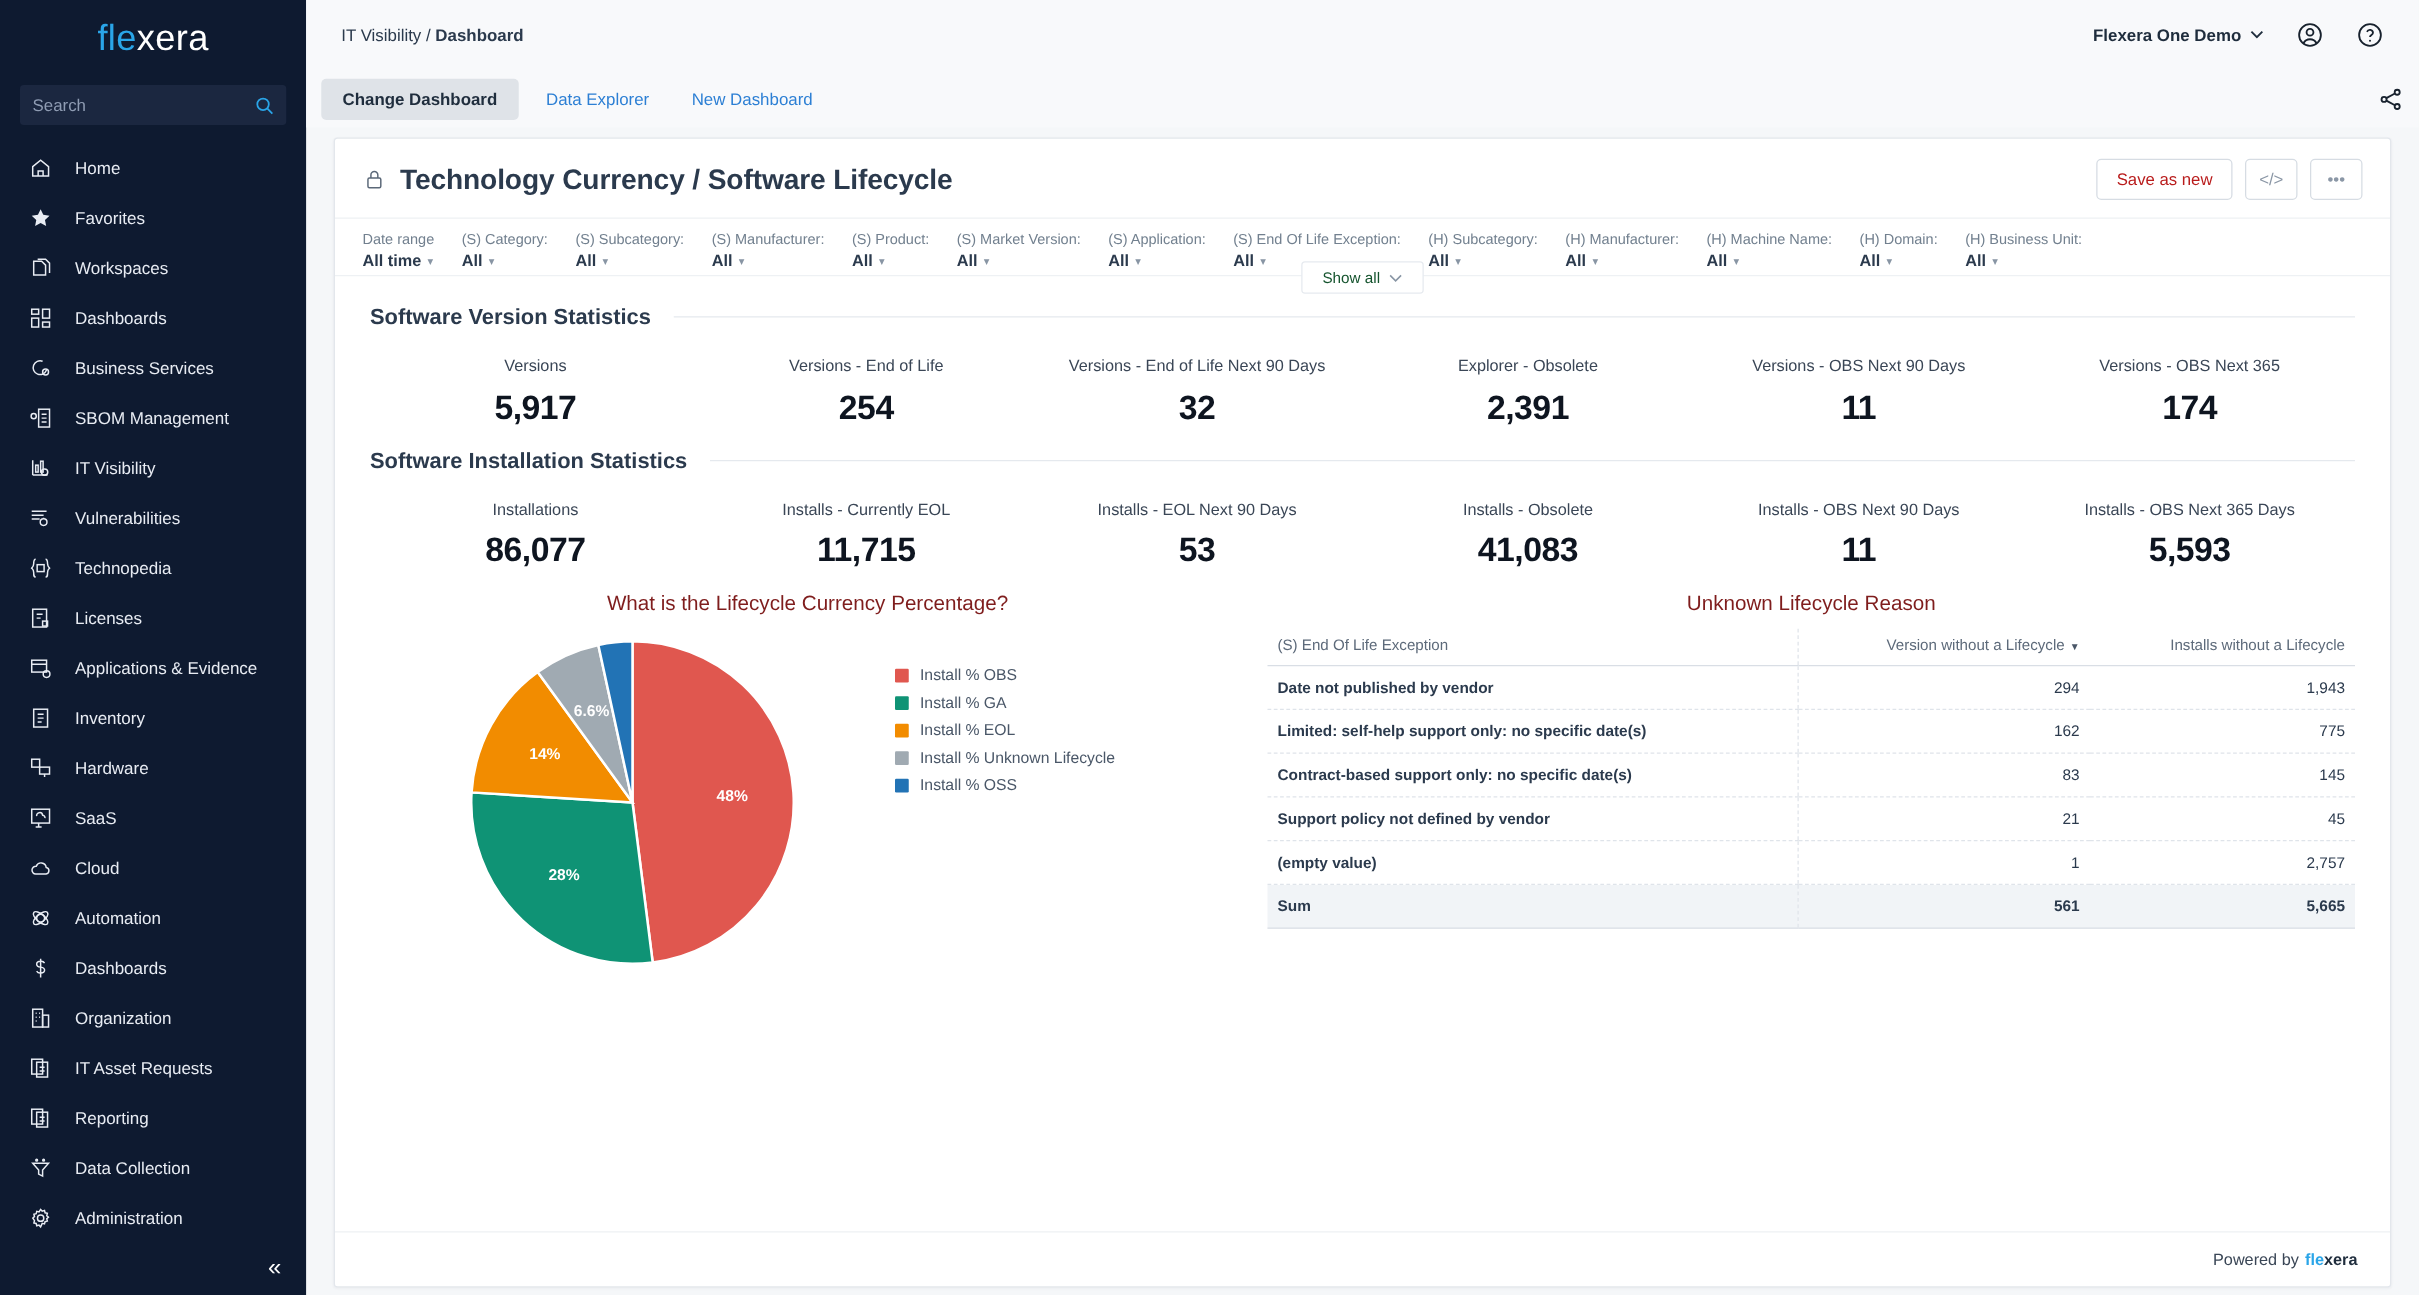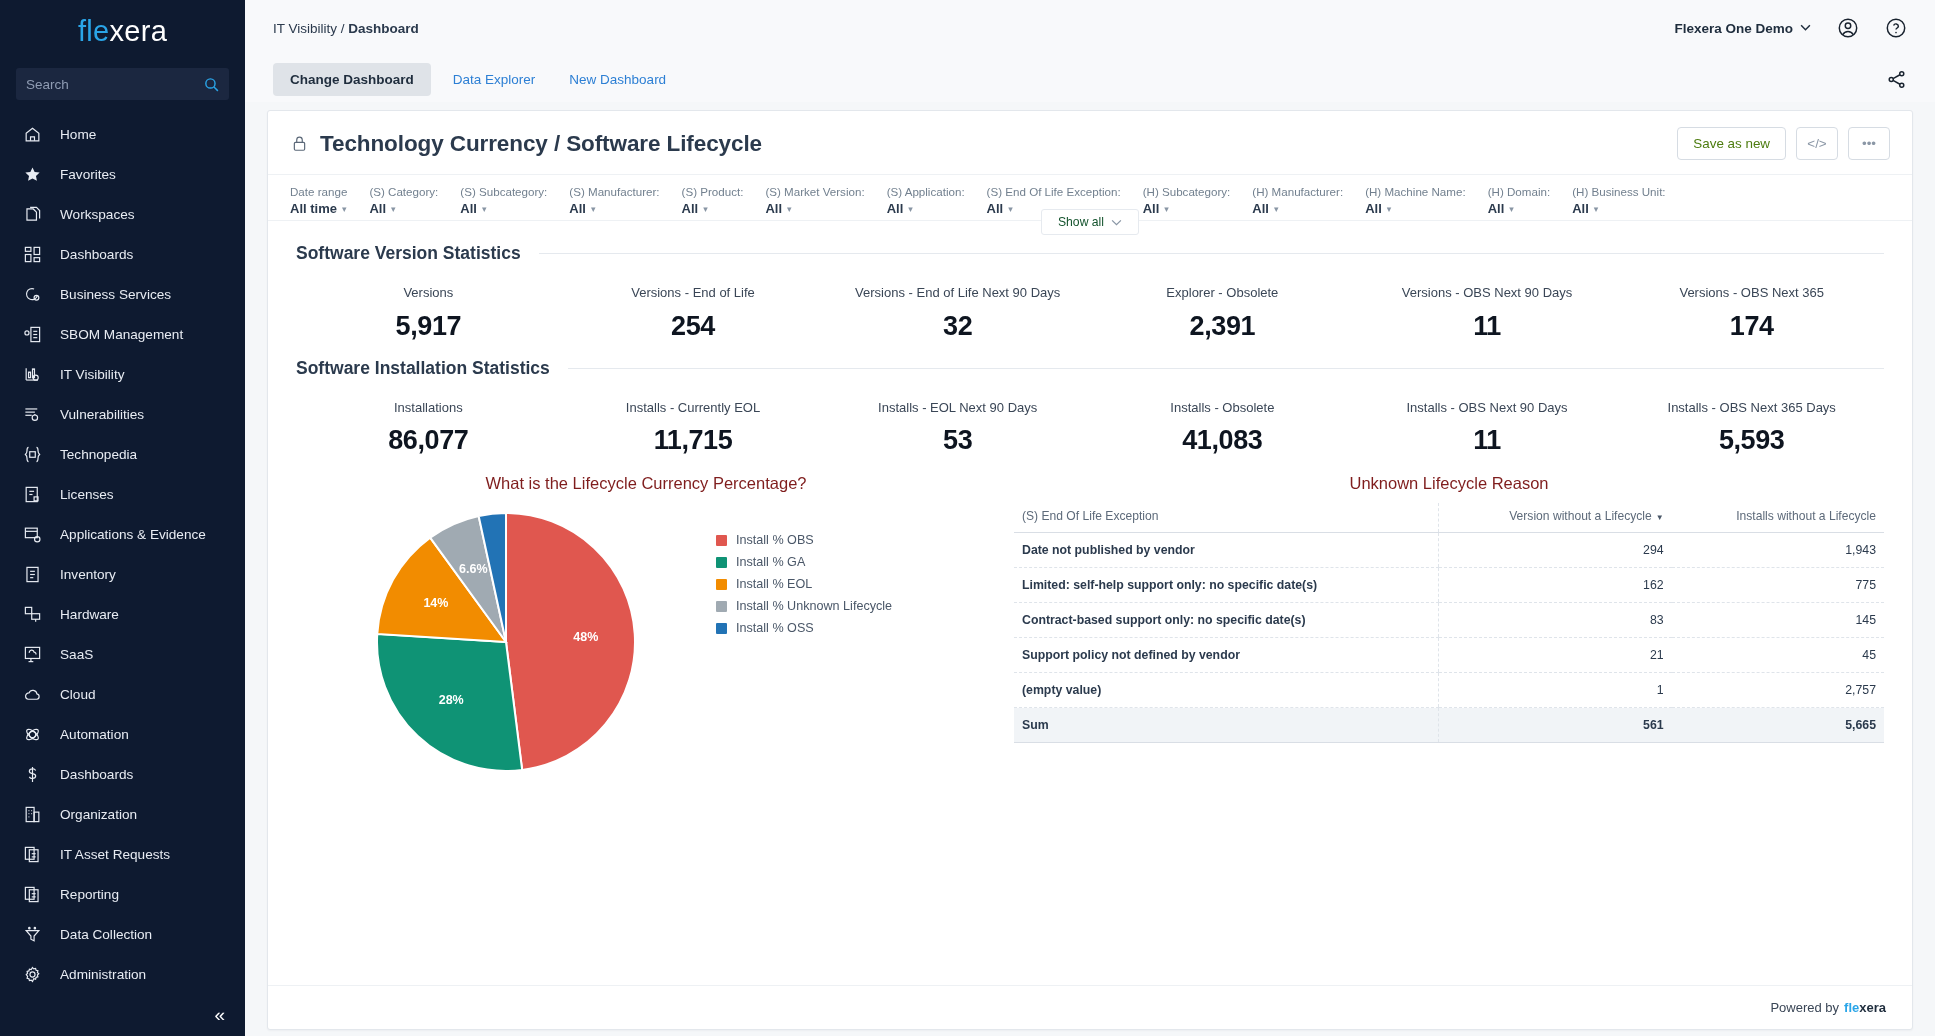--- a/index.html
+++ b/index.html
@@ -59,21 +59,21 @@
     height: 56px; display: flex; align-items: center;
     padding: 0 28px 0 28px; background: #f8f9fb;
   }
   .breadcrumb { font-size: 13.5px; color: #2b3a4d; }
   .breadcrumb b { font-weight: 700; }
   .topbar-right { margin-left: auto; display: flex; align-items: center; gap: 26px; }
   .tenant { font-size: 13.5px; font-weight: 700; color: #1f2d3d; display: flex; align-items: center; gap: 7px; cursor: pointer; }
   .icon-btn { cursor: pointer; display: flex; align-items: center; }
   .icon-btn svg { stroke: #18222e; fill: none; stroke-width: 1.6; }
 
-  .tabbar { height: 46px; display: flex; align-items: center; padding: 0 28px; gap: 10px; background: #f8f9fb; }
+  .tabbar { height: 46px; display: flex; align-items: center; padding: 0 12px; gap: 10px; background: #f8f9fb; }
   .tab-active {
     background: #dfe3e8; border-radius: 4px; padding: 9px 17px;
     font-size: 13.5px; font-weight: 700; color: #1f2d3d; cursor: pointer;
   }
   .tab-link { padding: 9px 12px; font-size: 13.5px; color: #2c7fd4; cursor: pointer; }
   .share-btn { margin-left: auto; cursor: pointer; display: flex; align-items: center; }
   .share-btn svg { stroke: #18222e; fill: none; stroke-width: 1.7; }
 
   
   .card {
@@ -85,21 +85,21 @@
   .card-head {
     display: flex; align-items: center; padding: 16px 22px 14px 22px;
     border-bottom: 1px solid #eef1f4;
   }
   .lock-icon { margin-right: 11px; display: flex; align-items: center; }
   .lock-icon svg { stroke: #5b6878; fill: none; stroke-width: 1.5; }
   .card-title { font-size: 22.5px; font-weight: 700; color: #2b3a4d; letter-spacing: -0.1px; }
   .card-head-actions { margin-left: auto; display: flex; gap: 10px; }
   .btn-outline {
     border: 1px solid #d6dce3; background: #fff; border-radius: 4px;
-    padding: 8px 15px; font-size: 13.4px; color: #4d7c0f; cursor: pointer;
+    padding: 8px 15px; font-size: 13.4px; color: #b91c1c; cursor: pointer;
     font-family: "Liberation Sans", sans-serif;
   }
   .btn-sq { width: 42px; display: flex; align-items: center; justify-content: center; padding: 8px 0; color: #8b97a6; }
 
   
   .filters {
     display: flex; padding: 10px 22px 4px 22px; gap: 0;
     border-bottom: 1px solid #eef1f4; position: relative;
   }
   .filter { padding-right: 22px; white-space: nowrap; }

